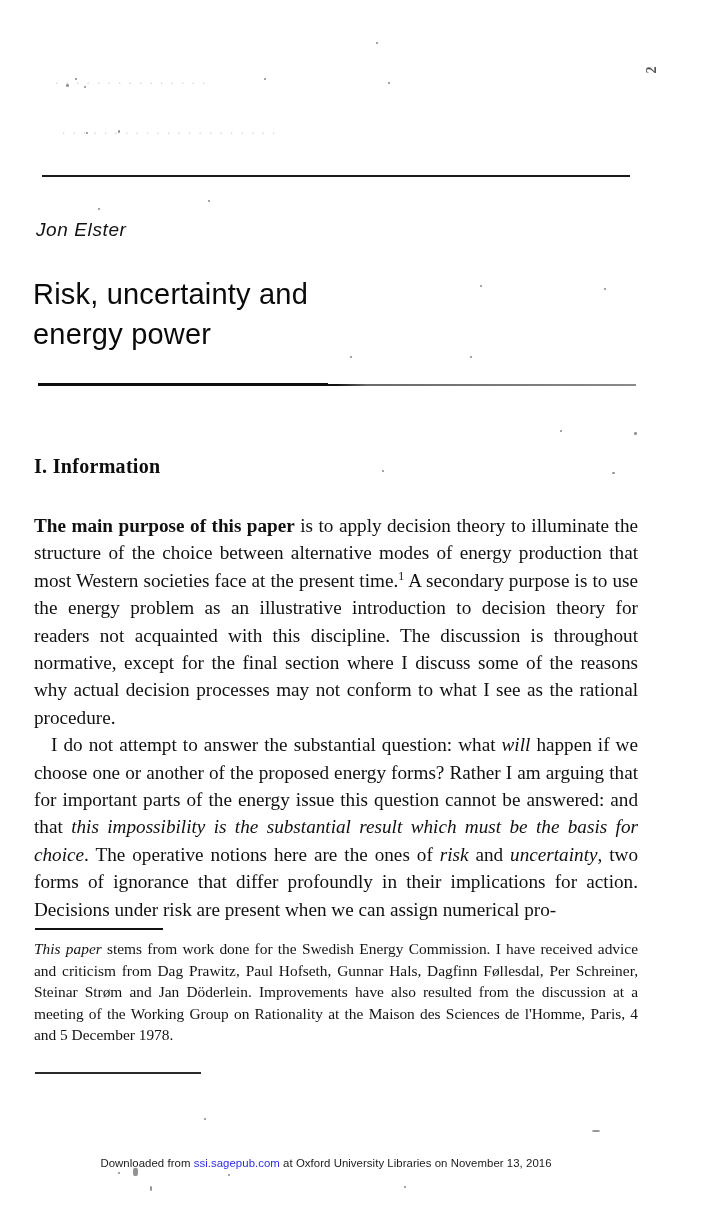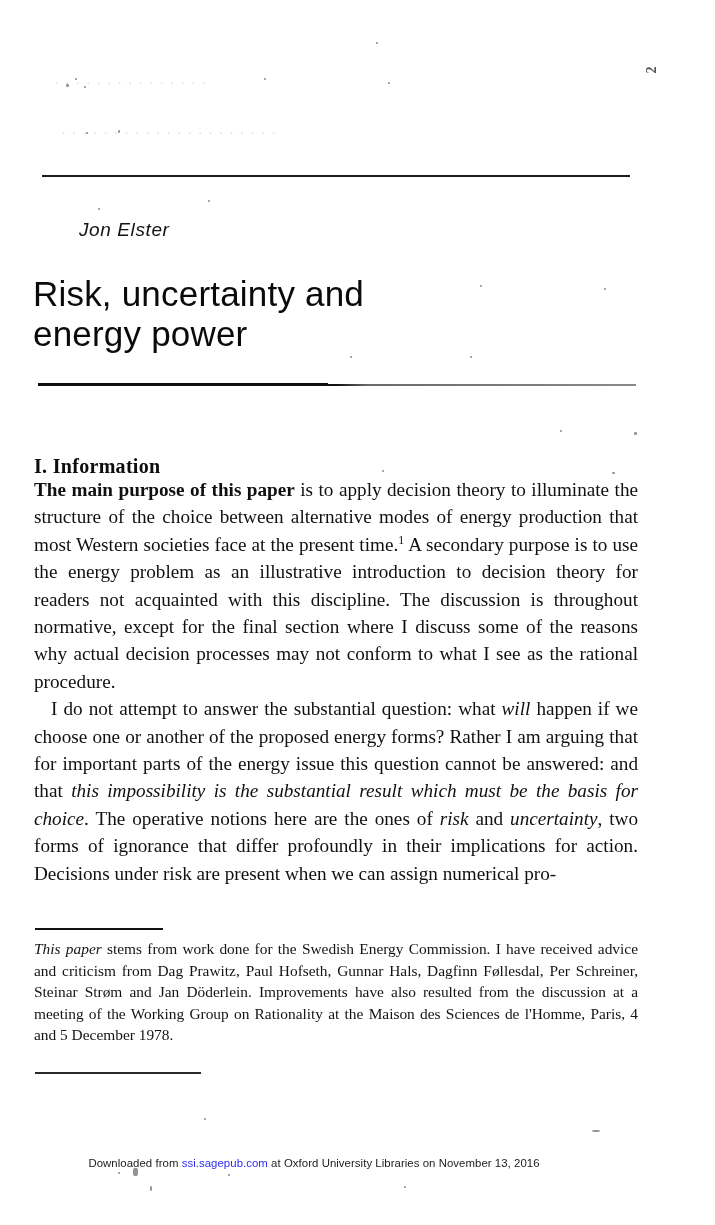--- a/index.html
+++ b/index.html
@@ -91,28 +91,27 @@
 
   
   .byline {
     position: absolute;
     left: 36px; top: 219px;
     font-family: "Liberation Sans", sans-serif;
     font-style: italic;
     font-size: 19px;
     letter-spacing: 0.6px;
     color: #131313;
-    margin-left: 43px;
   }
   .doc-title {
     position: absolute;
     left: 33px; top: 266px;
     width: 420px;
     font-family: "Liberation Sans", sans-serif;
-    font-size: 35px;
+    font-size: 29px;
     line-height: 40px;
     font-weight: 400;
     letter-spacing: 0.2px;
     color: #0a0a0a;
     margin-top: 8px;
   }
   .doc-title .tline { display: block; }
 
   
   .section-heading {
@@ -120,21 +119,21 @@
     left: 34px; top: 438px;
     font-family: "Liberation Serif", serif;
     font-weight: bold;
     font-size: 20px;
     letter-spacing: 0.3px;
   }
 
   
   .body-col {
     position: absolute;
-    left: 34px; top: 476px;
+    left: 34px; top: 512px;
     width: 604px;
     font-size: 19.2px;
     line-height: 27.4px;
     text-align: justify;
     text-justify: inter-word;
     color: #101010;
   }
   .body-col p { margin: 0; }
   .body-col p.indent { text-indent: 17px; }
   .body-col b { font-weight: bold; }
@@ -174,20 +173,21 @@
   
   .download-banner {
     position: absolute;
     left: 0; top: 1157px;
     width: 628px;
     text-align: center;
     font-family: "Liberation Sans", sans-serif;
     font-size: 11.4px;
     color: #1b1b1b;
     letter-spacing: 0.05px;
+    padding-left: 12px;
   }
   .download-banner a {
     color: #2c2cf0;
     text-decoration: none;
   }
 </style>
 </head>
 <body>
 
 <div class="page">

